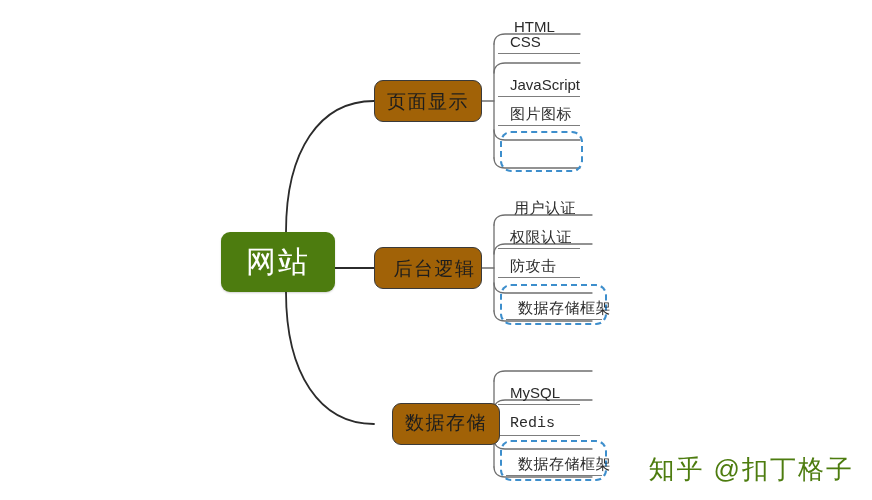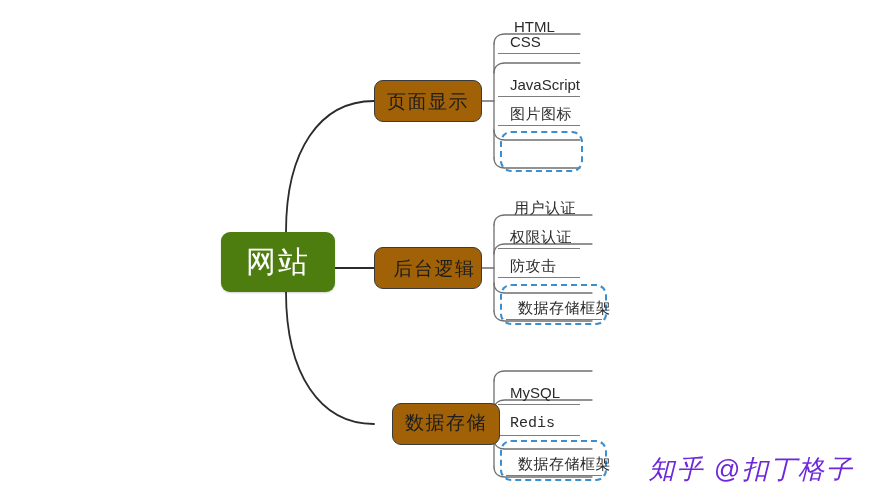--- a/index.html
+++ b/index.html
@@ -105,26 +105,25 @@
     box-sizing: border-box;
     background: transparent;
   }
 
   
   .watermark {
     position: absolute;
     right: 18px;
     bottom: 18px;
     font-size: 26px;
-    color: #6d28d9;
+    color: #4d7c0f;
     letter-spacing: 2px;
     user-select: none;
     line-height: 1;
     white-space: nowrap;
-    font-style: italic;
   }
 </style>
 </head>
 <body>
 
 <div id="canvas">
 
   <svg id="wires" viewBox="0 0 872 500" xmlns="http://www.w3.org/2000/svg">
     <g fill="none" stroke="#2b2b2b" stroke-width="1.8" stroke-linecap="round">
 

